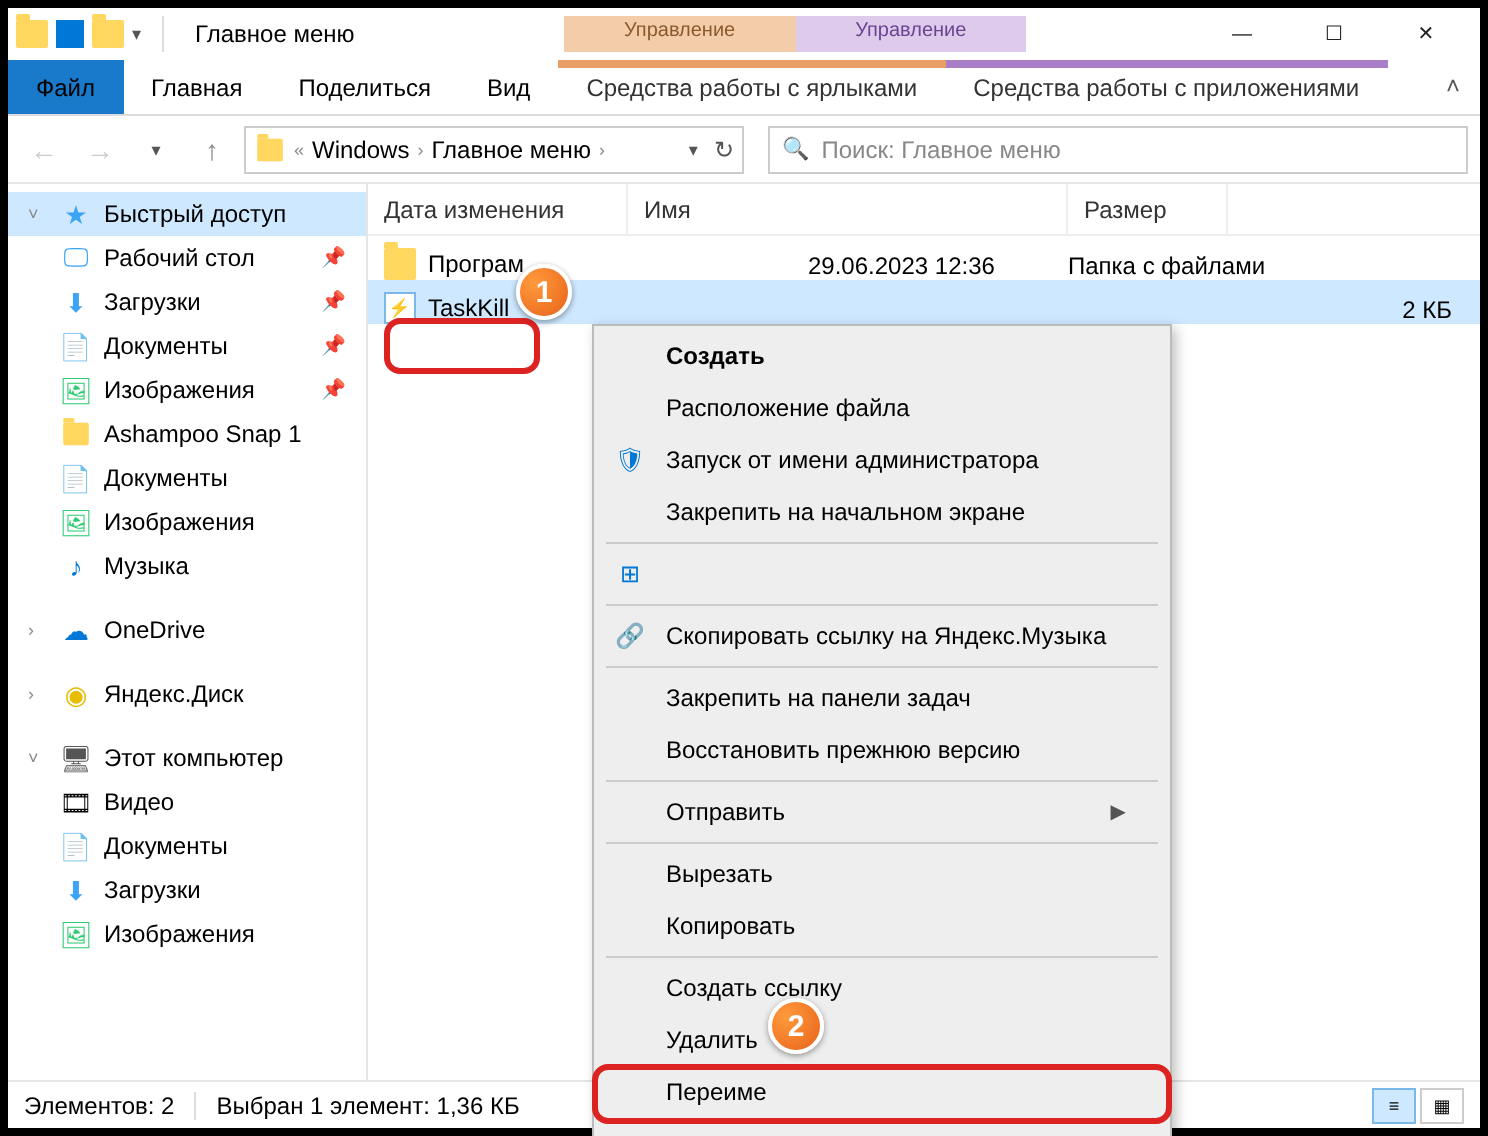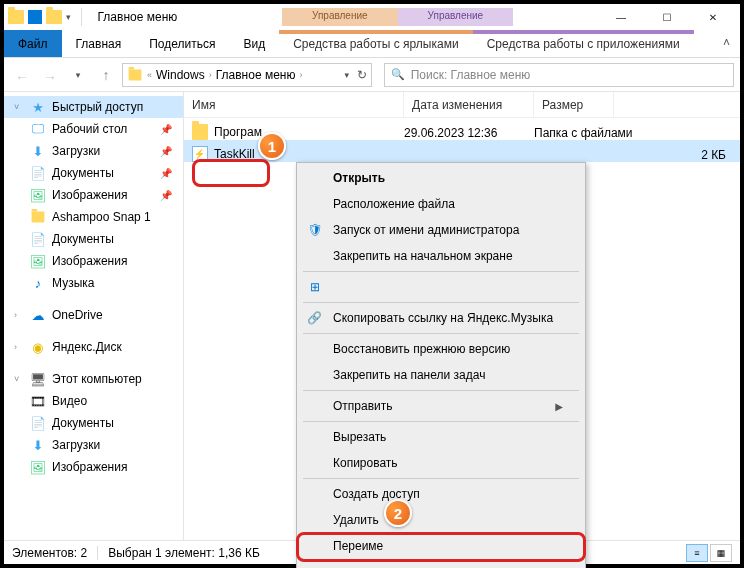--- a/index.html
+++ b/index.html
@@ -228,22 +228,22 @@
           <span>Загрузки</span>
         </div>
       <div class="sb-item">
           <span class="ico img-ico">🖼</span>
           <span>Изображения</span>
         </div>
     </div>
 
     <div class="content">
       <div class="col-headers">
+        <div class="col date">Дата изменения</div>
         <div class="col name">Имя</div>
-        <div class="col date">Дата изменения</div>
         <div class="col size">Размер</div>
       </div>
       <div class="rows">
         <div class="row">
           <div class="cell name">
               <span class="folder-ico row-ico"></span>
               <span>Програм</span>
             </div>
           <div class="cell date">29.06.2023 12:36</div>
           <div class="cell type">Папка с файлами</div>
@@ -271,21 +271,21 @@
       <div class="vt">▦</div>
     </div>
   </div>
 
   <div class="callout" style="top:155px; left:188px; width:78px; height:28px;"></div>
   <div class="callout-num" style="top:128px; left:254px;">1</div>
 
   <div class="context-menu" style="top:158px; left:292px;">
     <div class="ctx-item default">
         <span class="ctx-icon"></span>
-        <span>Открыть</span>
+        <span>Создать</span>
       </div>
     <div class="ctx-item">
         <span class="ctx-icon"></span>
         <span>Расположение файла</span>
       </div>
     <div class="ctx-item">
         <span class="ctx-icon shield">🛡</span>
         <span>Запуск от имени администратора</span>
       </div>
     <div class="ctx-item">
@@ -297,45 +297,45 @@
         <span class="ctx-icon defender">⊞</span>
       </div>
     <div class="ctx-sep"></div>
     <div class="ctx-item">
         <span class="ctx-icon yalink">🔗</span>
         <span>Скопировать ссылку на Яндекс.Музыка</span>
       </div>
     <div class="ctx-sep"></div>
     <div class="ctx-item">
         <span class="ctx-icon"></span>
+        <span>Закрепить на панели задач</span>
+      </div>
+    <div class="ctx-item">
+        <span class="ctx-icon"></span>
         <span>Восстановить прежнюю версию</span>
-      </div>
-    <div class="ctx-item">
-        <span class="ctx-icon"></span>
-        <span>Закрепить на панели задач</span>
       </div>
     <div class="ctx-sep"></div>
     <div class="ctx-item">
         <span class="ctx-icon"></span>
         <span>Отправить</span>
         <span class="ctx-arrow">▶</span>
       </div>
     <div class="ctx-sep"></div>
     <div class="ctx-item">
         <span class="ctx-icon"></span>
         <span>Вырезать</span>
       </div>
     <div class="ctx-item">
         <span class="ctx-icon"></span>
         <span>Копировать</span>
       </div>
     <div class="ctx-sep"></div>
     <div class="ctx-item">
         <span class="ctx-icon"></span>
-        <span>Создать доступ</span>
+        <span>Создать ссылку</span>
       </div>
     <div class="ctx-item">
         <span class="ctx-icon"></span>
         <span>Удалить</span>
       </div>
     <div class="ctx-item">
         <span class="ctx-icon"></span>
         <span>Переиме</span>
       </div>
     <div class="ctx-sep"></div>

